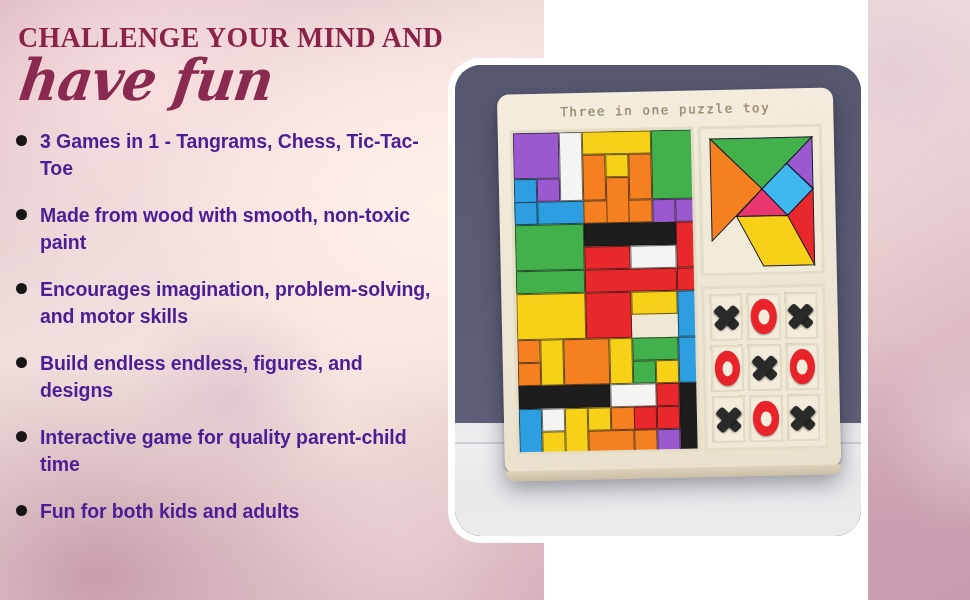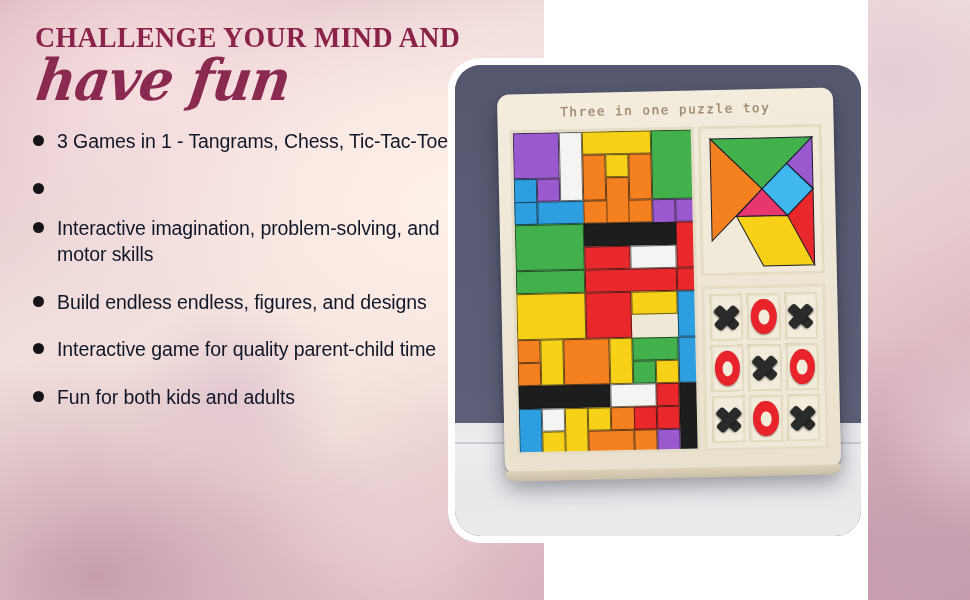--- a/index.html
+++ b/index.html
@@ -37,21 +37,21 @@
     background:radial-gradient(ellipse at center, rgba(243,226,226,.45) 0%, rgba(243,226,226,0) 72%);
   }
 
   
   .white-band {
     position:absolute; left:544px; top:0; width:324px; height:600px;
     background:#ffffff;
   }
 
   
-  .text-col { position:absolute; left:17px; top:0; width:440px; height:600px; }
+  .text-col { position:absolute; left:0; top:0; width:440px; height:600px; }
 
   .headline {
     position:absolute; left:18px; top:20px; width:410px;
     font-family:"Liberation Serif", serif;
     font-weight:bold;
     font-size:30px;
     letter-spacing:.4px;
     color:#8b2248;
     text-transform:uppercase;
     transform:scaleX(.93);
@@ -79,23 +79,23 @@
   .dot {
     flex:0 0 auto;
     width:11px; height:11px;
     border-radius:50%;
     background:#151515;
     margin:7px 13px 0 8px;
   }
   .btext {
     font-size:19.5px;
     line-height:26.5px;
-    color:#0f172a;
+    color:#4c1d95;
     letter-spacing:-.1px;
-    font-weight:400;
+    font-weight:700;
   }
 
   
   .photo-card {
     position:absolute; left:448px; top:58px;
     width:420px; height:485px;
     background:#ffffff;
     border-radius:32px;
     padding:7px;
   }
@@ -236,25 +236,26 @@
 
     <div class="bullets">
 
       <div class="bullet">
         <span class="dot"></span>
         <span class="btext">3 Games in 1 - Tangrams, Chess, Tic-Tac-Toe</span>
       </div>
 
       <div class="bullet">
         <span class="dot"></span>
-      </div>
-
-      <div class="bullet">
-        <span class="dot"></span>
-        <span class="btext">Interactive imagination, problem-solving, and motor skills</span>
+        <span class="btext">Made from wood with smooth, non-toxic paint</span>
+      </div>
+
+      <div class="bullet">
+        <span class="dot"></span>
+        <span class="btext">Encourages imagination, problem-solving, and motor skills</span>
       </div>
 
       <div class="bullet">
         <span class="dot"></span>
         <span class="btext">Build endless endless, figures, and designs</span>
       </div>
 
       <div class="bullet">
         <span class="dot"></span>
         <span class="btext">Interactive game for quality parent-child time</span>

